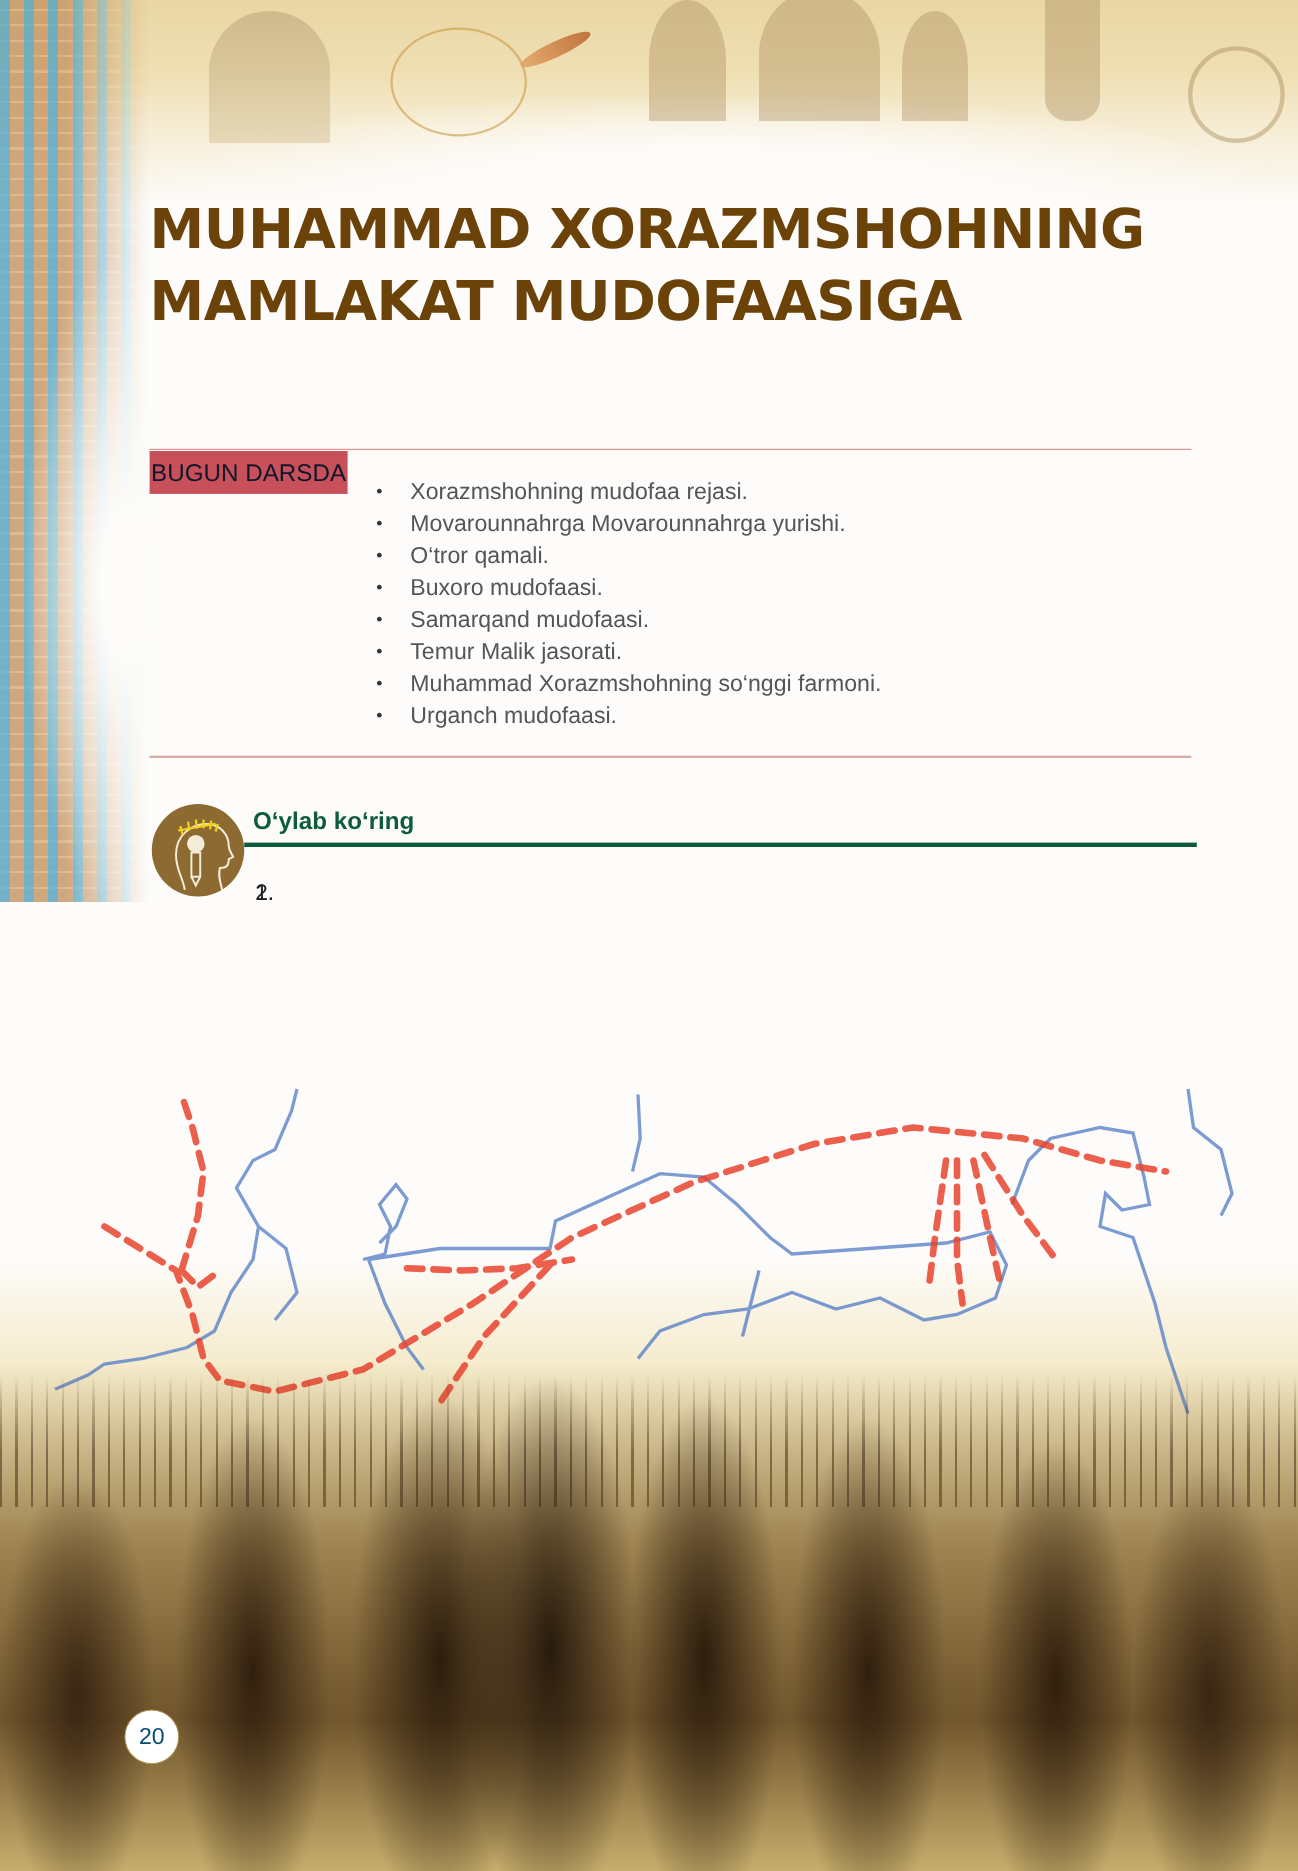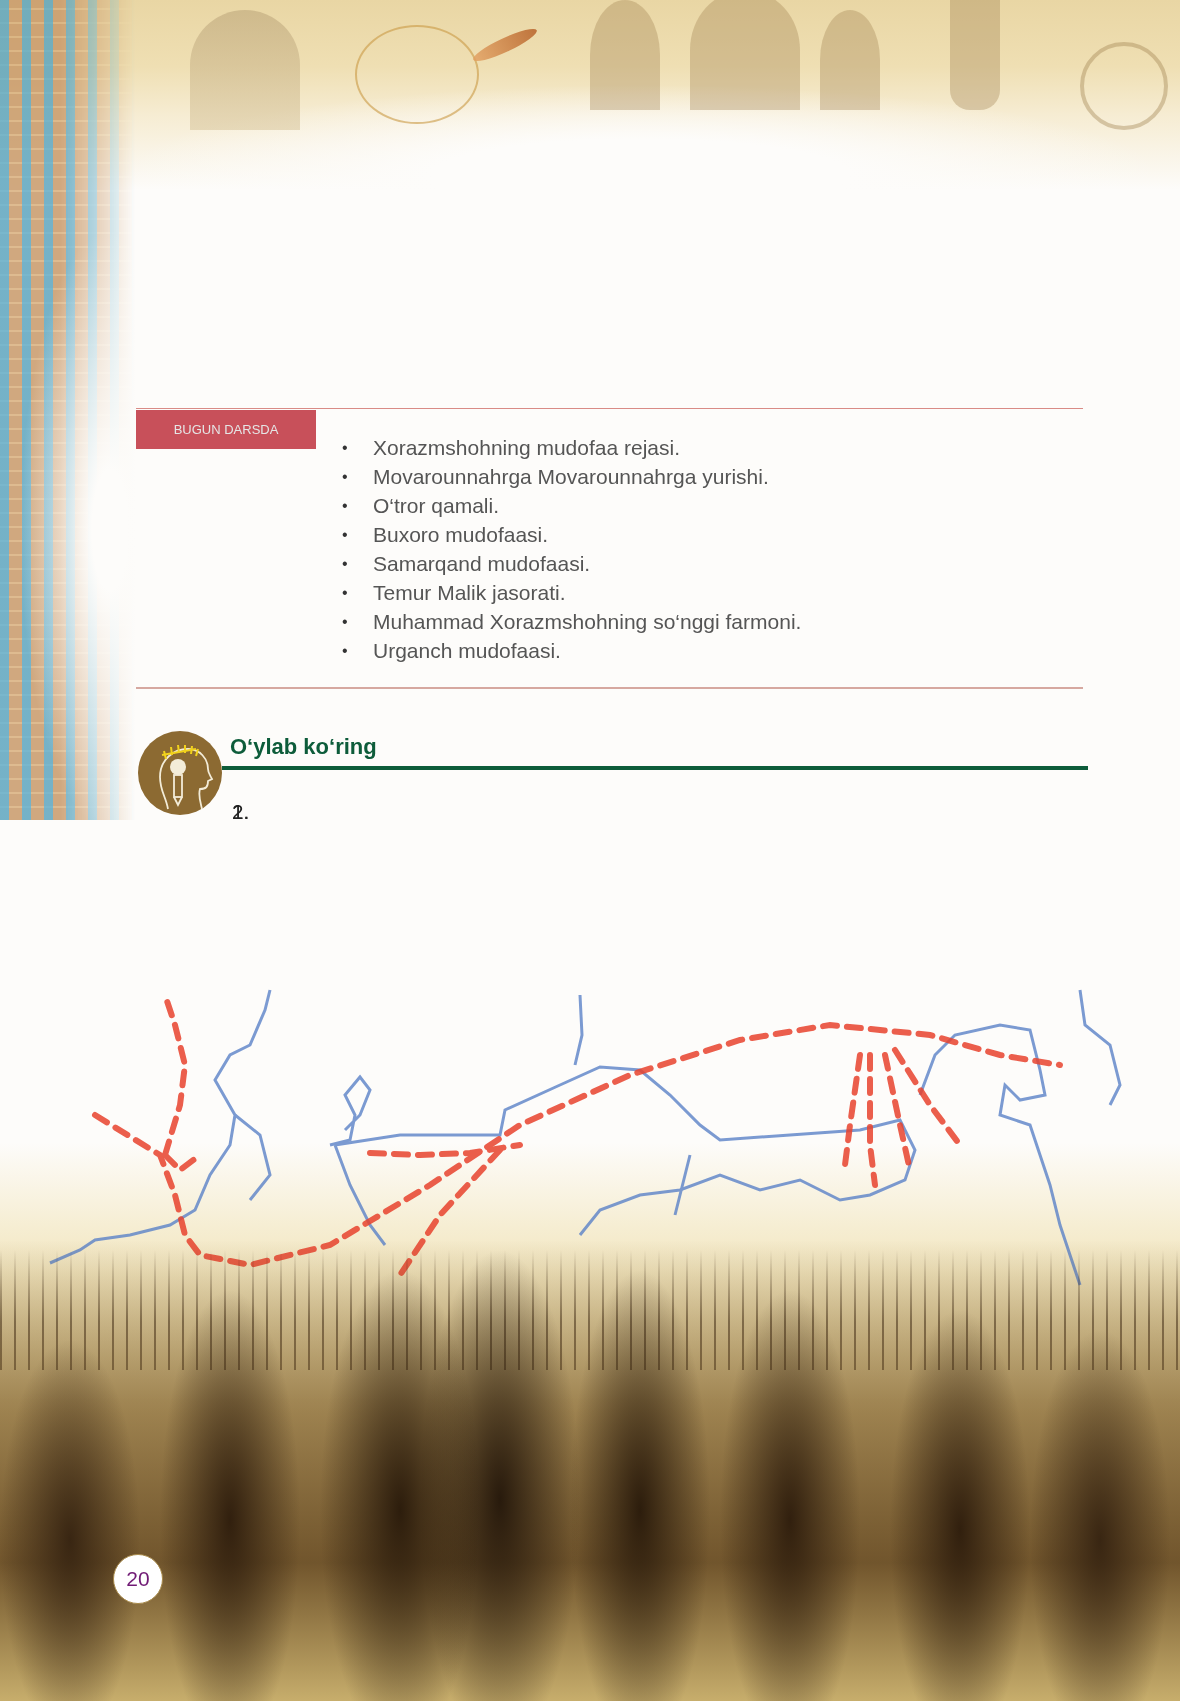--- a/index.html
+++ b/index.html
@@ -30,22 +30,22 @@
 
   
   .title { position:absolute; left:136px; top:175px; width:960px; margin:0;
     font-family:"DejaVu Sans", sans-serif; font-weight:bold; color:#6b4309;
     font-size:50px; line-height:66px; letter-spacing:-0.5px; }
   .title span { display:block; }
 
   
   .rule-top { position:absolute; left:136px; top:408px; width:947px; height:1px; background:#d98b86; }
   .rule-bottom { position:absolute; left:136px; top:687px; width:947px; height:2px; background:#d6a8a0; }
-  .badge { position:absolute; left:136px; top:410px; width:180px; height:39px; background:#c8505a; color:#e5e5e5;
-    font-family:"Liberation Sans", sans-serif; font-size:13px; line-height:39px; text-align:center; font-weight:normal; }
+  .badge { position:absolute; left:136px; top:410px; width:180px; height:39px; background:#c8505a; color:#0f172a;
+    font-family:"Liberation Sans", sans-serif; font-size:22px; line-height:39px; text-align:center; font-weight:normal; }
   .topics { position:absolute; left:340px; top:433px; margin:0; padding:0; list-style:none; }
   .topics li { position:relative; padding-left:33px; font-family:"Liberation Sans", sans-serif; font-size:21px; color:#555; line-height:29px; font-weight:300; }
   .topics li .bullet { position:absolute; left:2px; top:0; color:#333; font-size:16px; }
 
   
   .think-icon { position:absolute; left:138px; top:731px; width:84px; height:84px; border-radius:50%; background:#8c6a32; }
   .think-title { position:absolute; left:230px; top:734px; color:#0d5c3a; font-family:"Liberation Sans", sans-serif; font-weight:bold; font-size:22px; }
   .think-rule { position:absolute; left:222px; top:766px; width:866px; height:4px; background:#0d5c3a; }
   .questions { position:absolute; left:232px; top:797px; width:820px; margin:0; padding:0; list-style:none; }
   .questions li { position:relative; padding-left:35px; font-family:"Liberation Sans", sans-serif; font-size:20.5px; color:#222; line-height:30px; margin-bottom:0; }
@@ -67,21 +67,21 @@
       radial-gradient(ellipse 70px 220px at 960px 290px, rgba(45,28,12,0.95), rgba(45,28,12,0) 100%),
       radial-gradient(ellipse 70px 210px at 1100px 300px, rgba(50,32,15,0.9), rgba(50,32,15,0) 100%),
       linear-gradient(180deg, rgba(110,80,40,0) 0%, rgba(110,80,40,0.55) 35%, rgba(90,62,28,0.8) 70%, rgba(200,175,110,0.9) 100%);
   }
   .spears { position:absolute; left:0; top:1250px; width:1180px; height:120px;
     background:repeating-linear-gradient(90deg, rgba(50,32,15,0.55) 0 2px, rgba(0,0,0,0) 2px 14px);
     -webkit-mask: linear-gradient(180deg, rgba(0,0,0,0) 0%, #000 60%);
     mask: linear-gradient(180deg, rgba(0,0,0,0) 0%, #000 60%); }
 
   .page-num { position:absolute; left:113px; top:1554px; width:48px; height:48px; border-radius:50%; background:#fff;
-    border:1px solid #a88a4a; text-align:center; line-height:48px; font-family:"Liberation Sans", sans-serif; font-size:21px; color:#701a75; }
+    border:1px solid #a88a4a; text-align:center; line-height:48px; font-family:"Liberation Sans", sans-serif; font-size:21px; color:#0c4a6e; }
 </style>
 </head>
 <body>
 
 <div class="page">
 
   <div class="banner">
     <div class="arch"></div>
     <div class="globe"></div>
     <div class="feather"></div>
@@ -89,20 +89,22 @@
     <div class="dome" style="left:690px;width:110px;height:120px;"></div>
     <div class="dome" style="left:820px;width:60px;height:100px;"></div>
     <div class="dome" style="left:950px;width:50px;height:130px;border-radius:20px;"></div>
     <div class="dome" style="left:1080px;width:80px;height:80px;border-radius:50%;background:none;border:4px solid rgba(160,130,80,0.4);bottom:60px;"></div>
   </div>
 
   <div class="leftstrip"></div>
   <div class="leftfade"></div>
 
   <h1 class="title">
+    <span>MUHAMMAD XORAZMSHOHNING</span>
+    <span>MAMLAKAT MUDOFAASIGA</span>
   </h1>
 
   <div class="rule-top"></div>
   <div class="badge">BUGUN DARSDA</div>
   <ul class="topics">
     <li><span class="bullet">•</span><span>Xorazmshohning mudofaa rejasi.</span></li>
     <li><span class="bullet">•</span><span>Movarounnahrga Movarounnahrga yurishi.</span></li>
     <li><span class="bullet">•</span><span>O‘tror qamali.</span></li>
     <li><span class="bullet">•</span><span>Buxoro mudofaasi.</span></li>
     <li><span class="bullet">•</span><span>Samarqand mudofaasi.</span></li>

